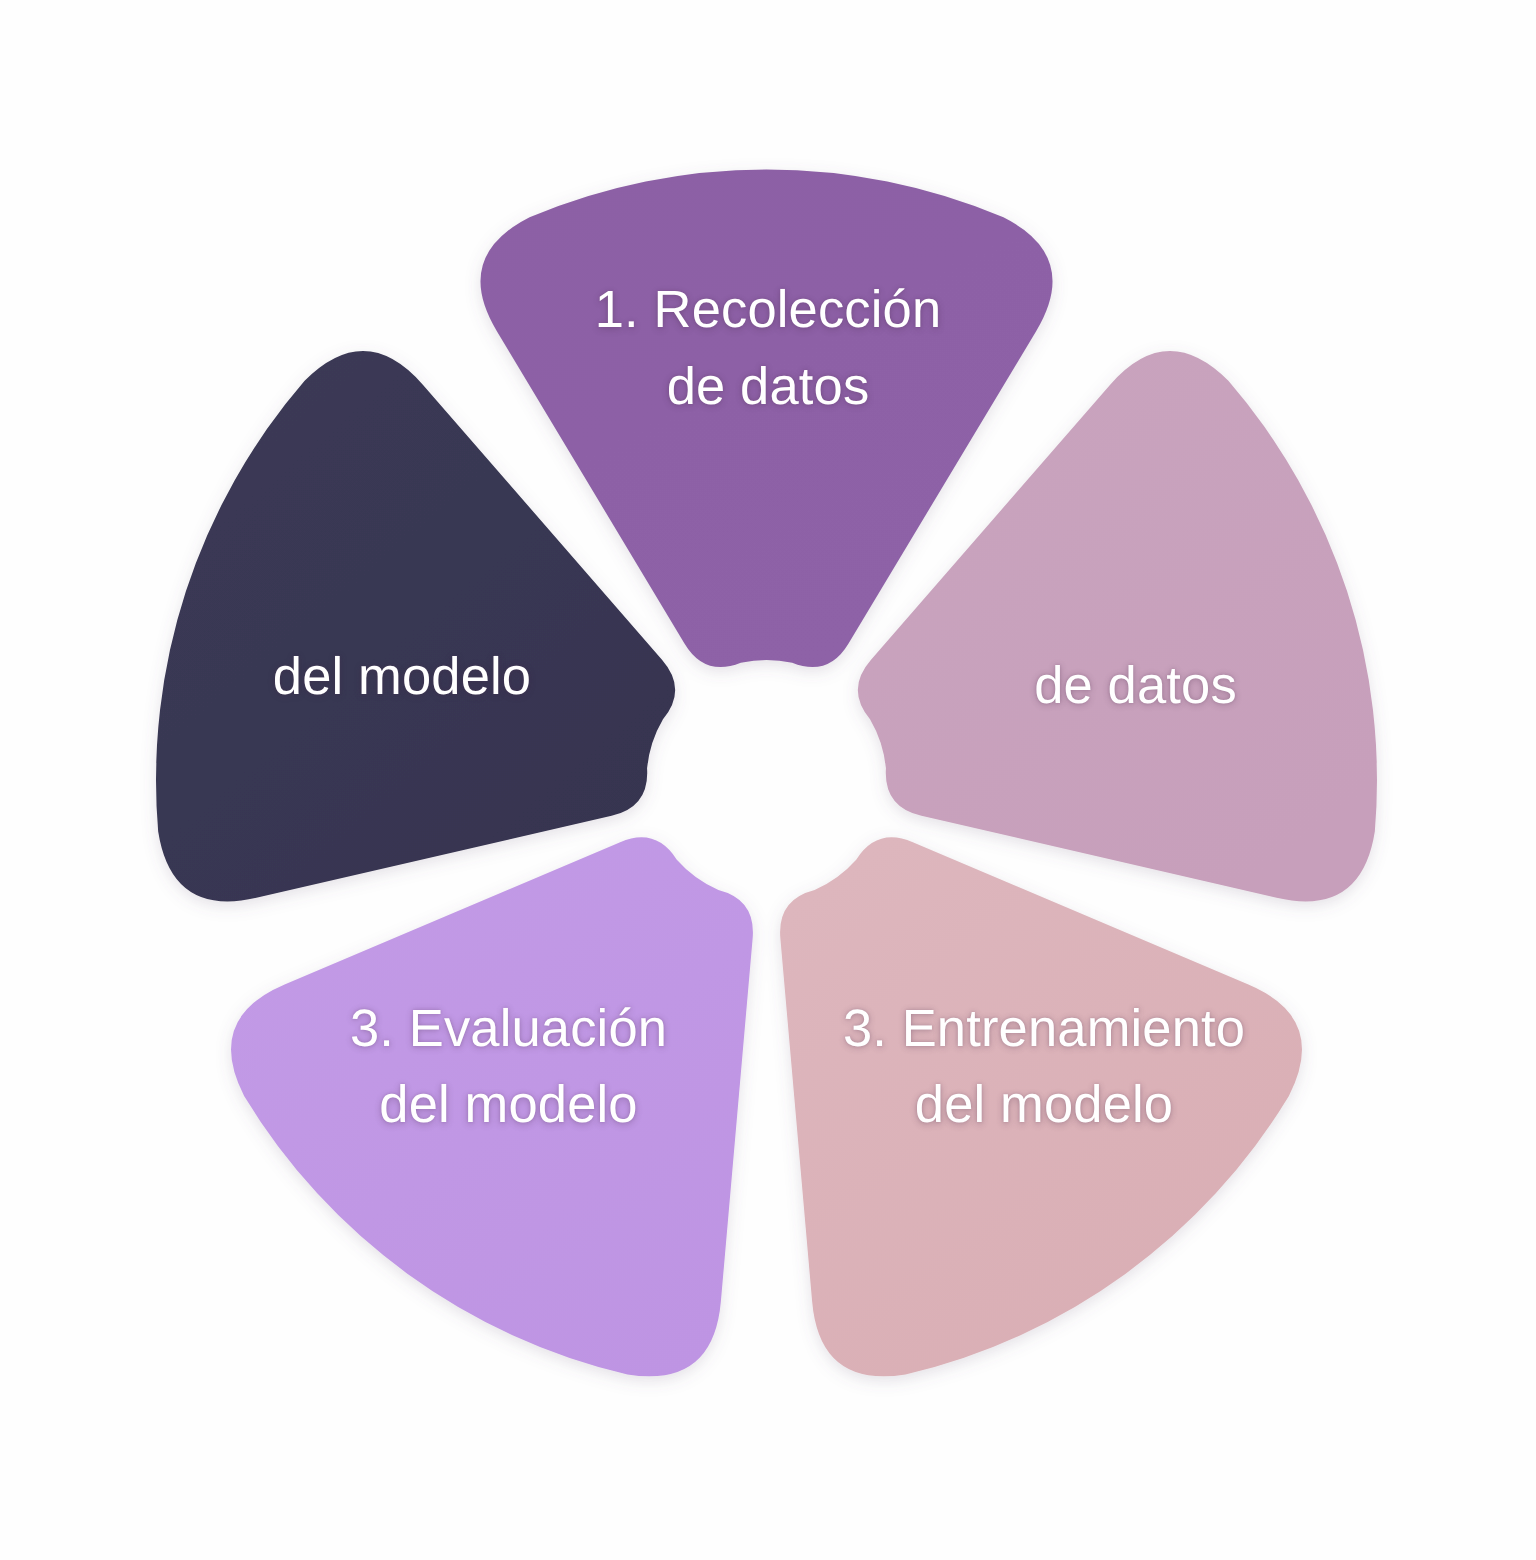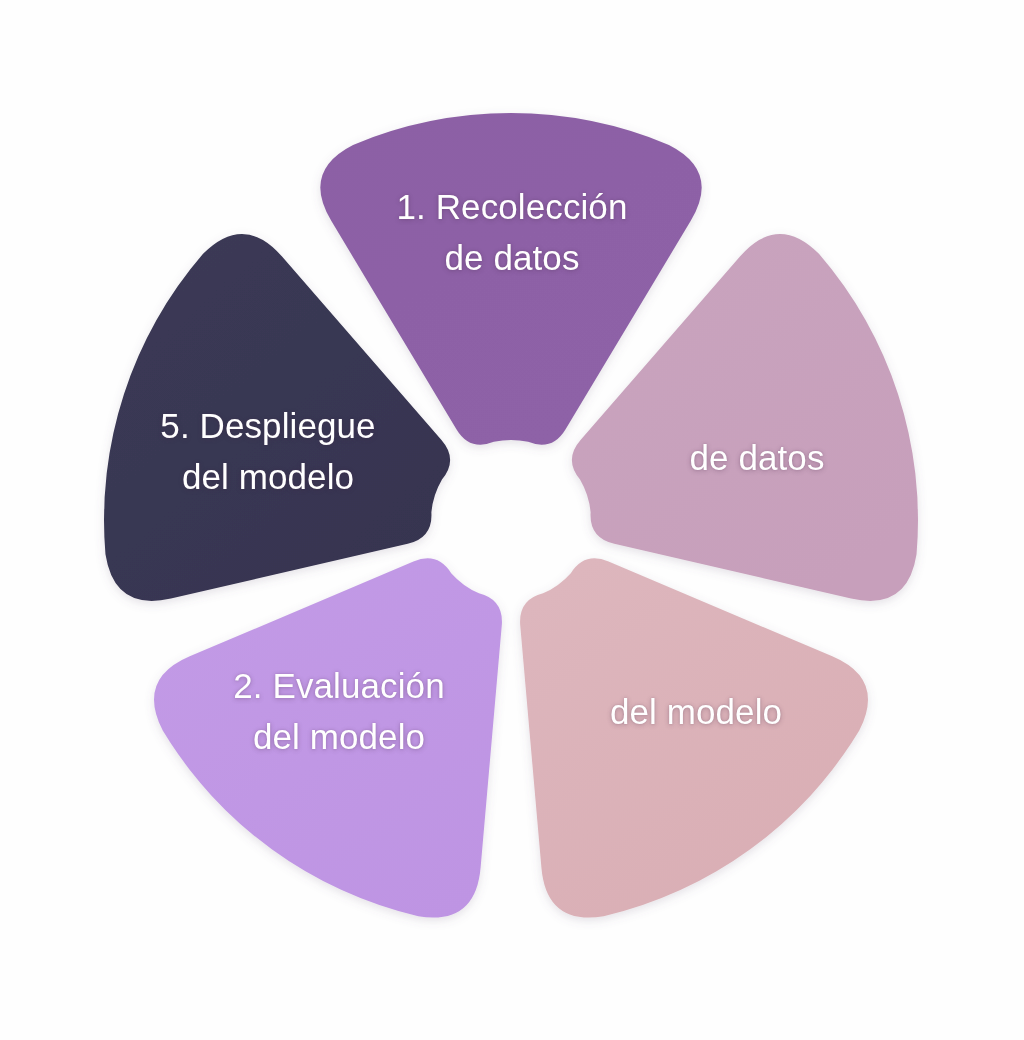--- a/index.html
+++ b/index.html
@@ -84,18 +84,18 @@
         <path d="M 739.96 256.61 Q 778.02 212.83 818.93 253.87 A 407 407 0 0 1 916.55 554.30 Q 907.57 611.56 851.06 598.51 L 614.28 543.84 Q 588.95 538.00 590.62 512.16 A 80 80 0 0 0 580.02 479.54 Q 563.48 459.62 580.54 440.00 Z" fill="url(#grad-segment-2)" class="petal-shape"></path>
         <path d="M 832.26 656.37 Q 885.65 679.03 859.26 730.62 A 407 407 0 0 1 603.70 916.30 Q 546.47 925.45 541.42 867.67 L 520.24 625.60 Q 517.97 599.70 543.05 593.30 A 80 80 0 0 0 570.80 573.14 Q 584.64 551.26 608.57 561.42 Z" fill="url(#grad-segment-3)" class="petal-shape"></path>
         <path d="M 480.58 867.67 Q 475.53 925.45 418.30 916.30 A 407 407 0 0 1 162.74 730.62 Q 136.35 679.03 189.74 656.37 L 413.43 561.42 Q 437.36 551.26 451.20 573.14 A 80 80 0 0 0 478.95 593.30 Q 504.03 599.70 501.76 625.60 Z" fill="url(#grad-segment-4)" class="petal-shape"></path>
         <path d="M 170.94 598.51 Q 114.43 611.56 105.45 554.30 A 407 407 0 0 1 203.07 253.87 Q 243.98 212.83 282.04 256.61 L 441.46 440.00 Q 458.52 459.62 441.98 479.54 A 80 80 0 0 0 431.38 512.16 Q 433.05 538.00 407.72 543.84 Z" fill="url(#grad-segment-5)" class="petal-shape"></path>
       </g>
   </svg>
 
   <div id="label-layer">
       <div class="segment-label" style="left: 512px; top: 233px;"><span class="line1">1. Recolección</span><span class="line2">de datos</span></div>
       <div class="segment-label" style="left: 757px; top: 458px;"><span class="line2">de datos</span></div>
-      <div class="segment-label" style="left: 696px; top: 712px;"><span class="line2">del modelo</span></div>
-      <div class="segment-label" style="left: 339px; top: 712px;"><span class="line1">2. Evaluación</span><span class="line2">del modelo</span></div>
-      <div class="segment-label" style="left: 268px; top: 452px;"><span class="line1">5. Despliegue</span><span class="line2">del modelo</span></div>
+      <div class="segment-label" style="left: 696px; top: 712px;"><span class="line1">3. Entrenamiento</span><span class="line2">del modelo</span></div>
+      <div class="segment-label" style="left: 339px; top: 712px;"><span class="line1">3. Evaluación</span><span class="line2">del modelo</span></div>
+      <div class="segment-label" style="left: 268px; top: 452px;"><span class="line2">del modelo</span></div>
     </div>
 
 </div>
 
 </body></html>

